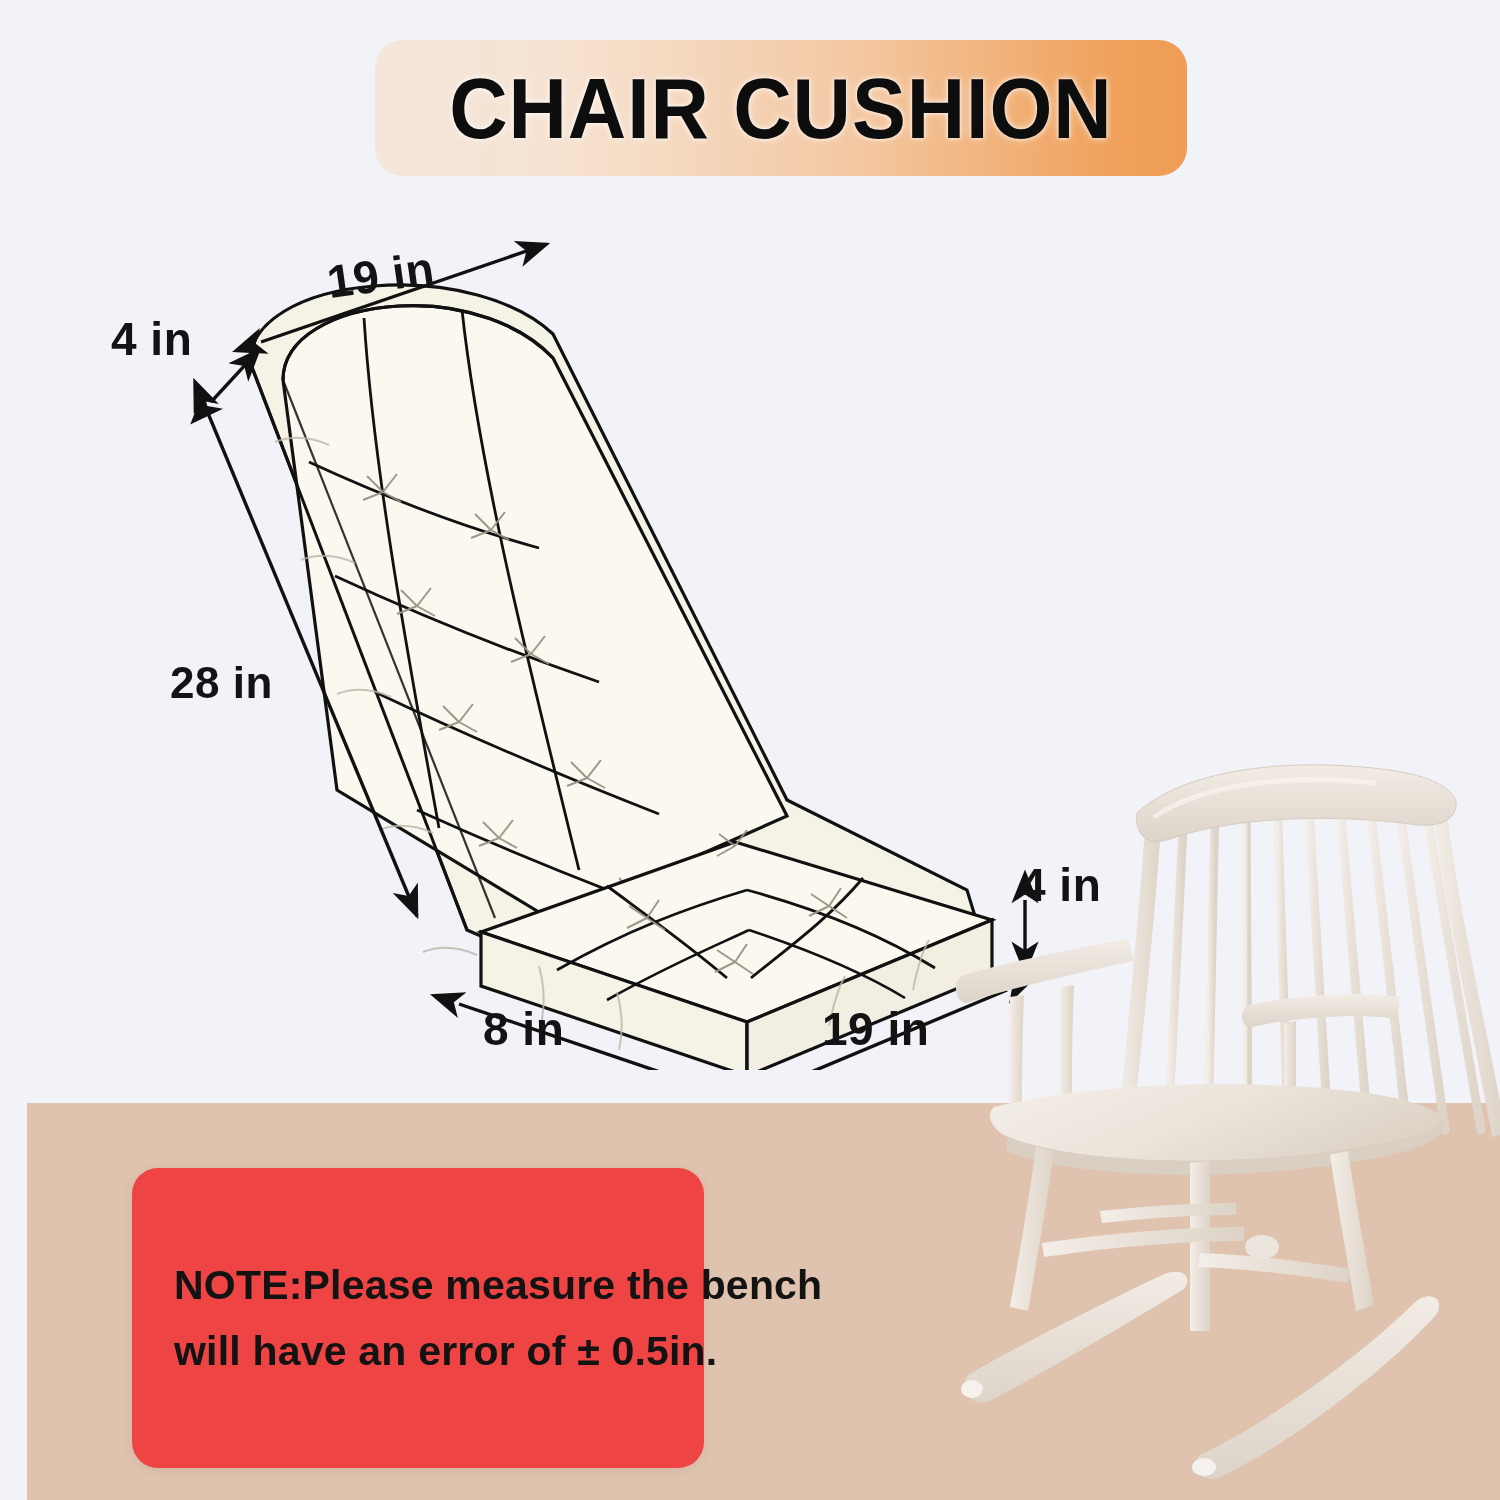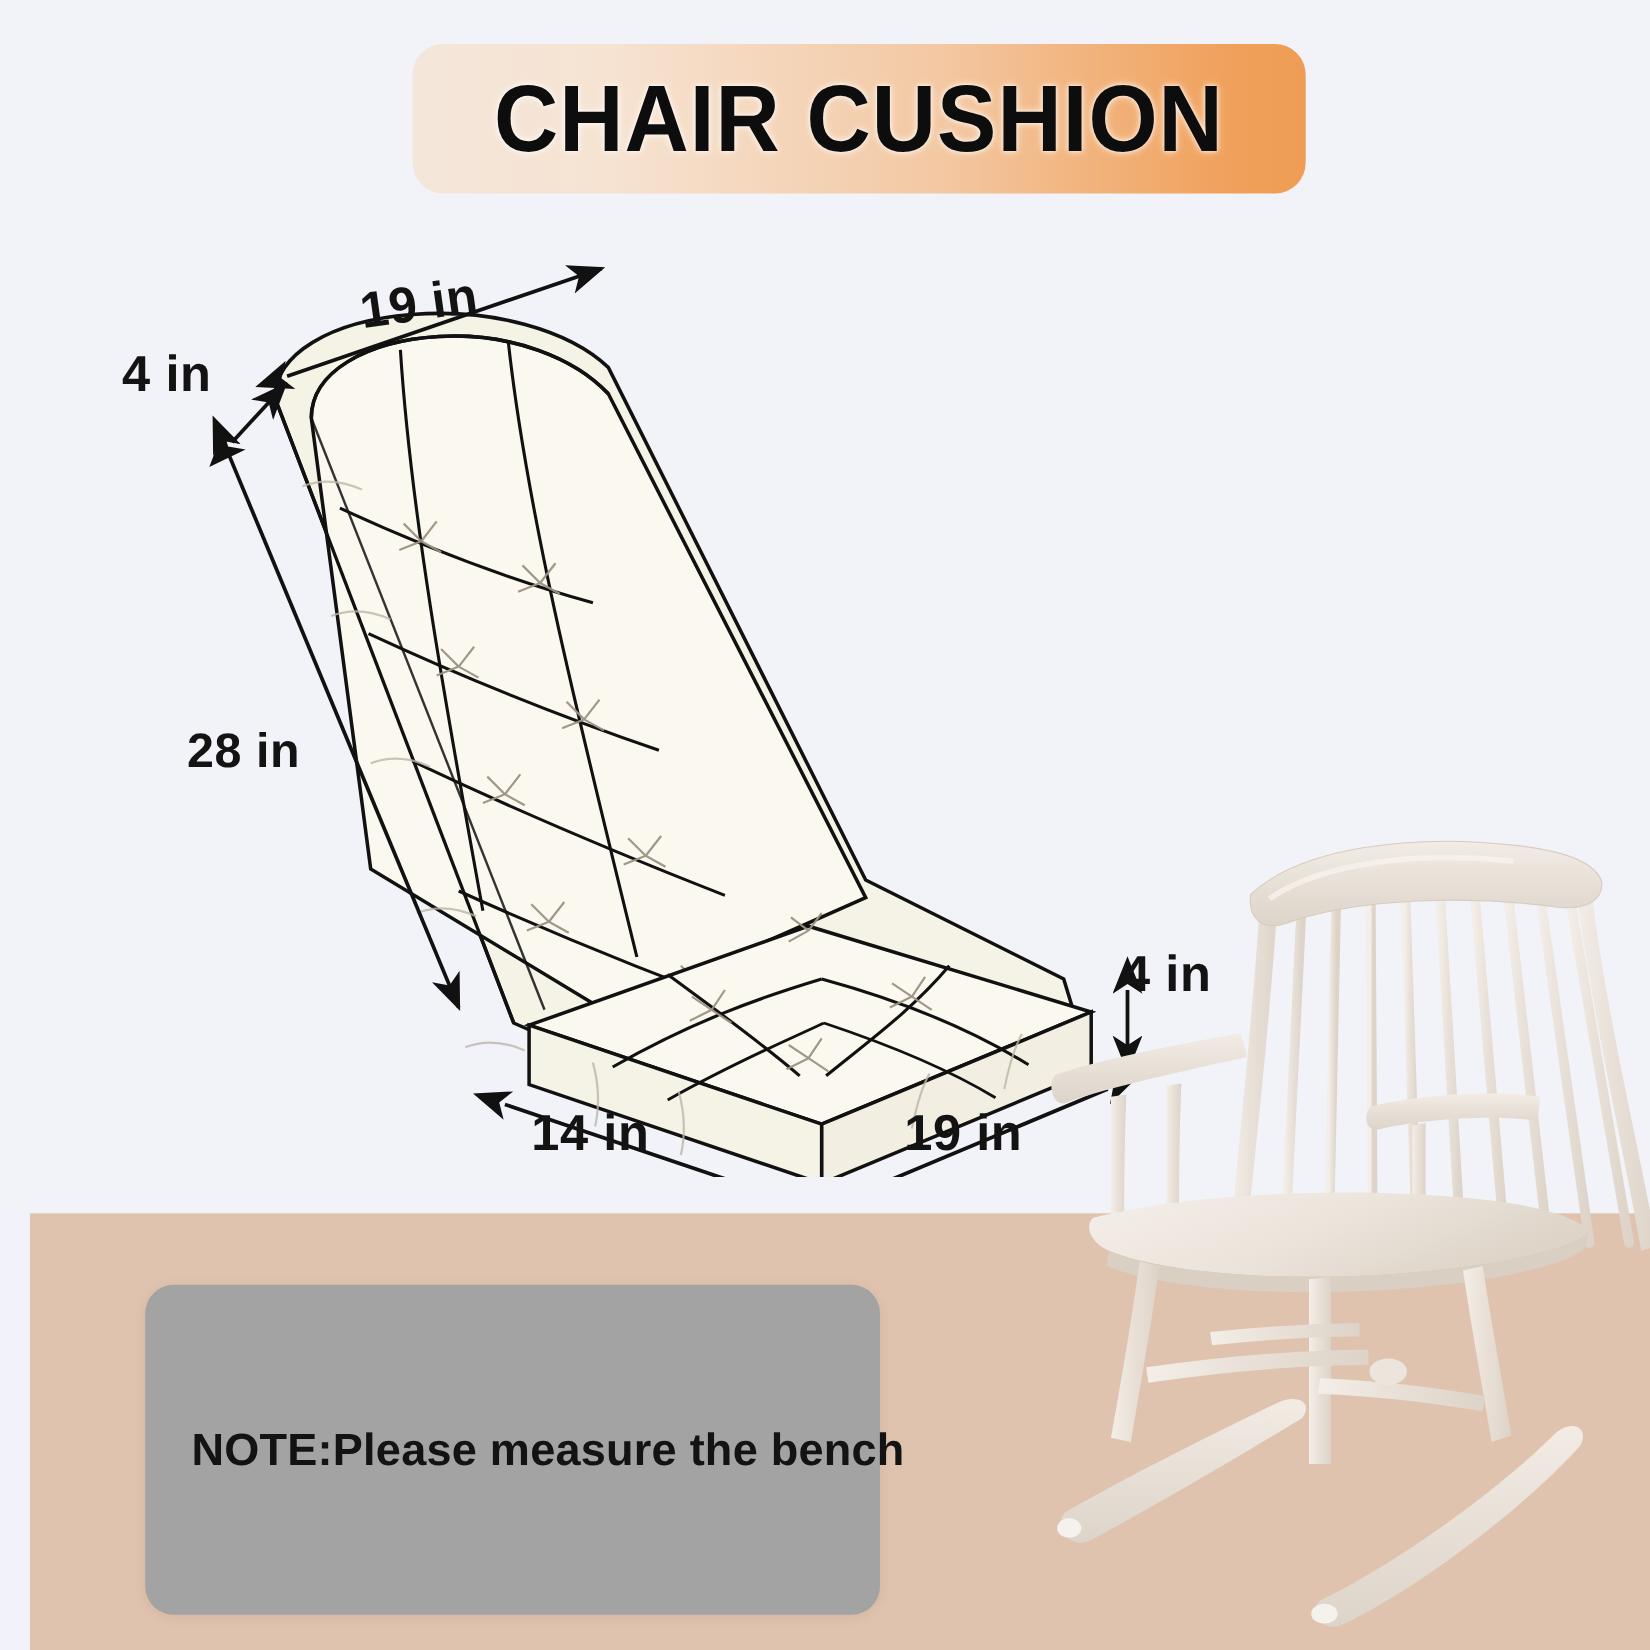--- a/index.html
+++ b/index.html
@@ -88,23 +88,23 @@
     top: 755px;
     width: 600px;
     height: 745px;
   }
 
   
   .note-box {
     position: absolute;
     left: 105px;
     top: 1168px;
-    width: 668px;
+    width: 572px;
     height: 300px;
-    background: #a3a3a3;
+    background: #ef4444;
     border-radius: 26px;
     box-shadow: 0 2px 10px rgba(120, 90, 70, 0.13);
     display: flex;
     flex-direction: column;
     justify-content: center;
     padding: 0 42px;
     box-sizing: border-box;
   }
   .note-line {
     font-family: "Liberation Sans Narrow", "Liberation Sans", sans-serif;
@@ -246,21 +246,21 @@
 
       <line x1="920" y1="760" x2="662" y2="868" marker-start="url(#arrowStart)" marker-end="url(#arrowEnd)"></line>
 
       <line x1="938" y1="670" x2="938" y2="742" marker-start="url(#arrowStart)" marker-end="url(#arrowEnd)"></line>
     </g>
   </svg>
 
   <div class="dim-label dim-19-top">19 in</div>
   <div class="dim-label dim-4-left">4 in</div>
   <div class="dim-label dim-28-left">28 in</div>
-  <div class="dim-label dim-16-bot">14 in</div>
+  <div class="dim-label dim-16-bot">8 in</div>
   <div class="dim-label dim-19-bot">19 in</div>
   <div class="dim-label dim-4-right">4 in</div>
 
   <svg class="chair-photo" viewBox="0 0 600 745" xmlns="http://www.w3.org/2000/svg">
     <defs>
       <linearGradient id="woodA" x1="0" y1="0" x2="1" y2="0">
         <stop offset="0%" stop-color="#f3eee8"></stop>
         <stop offset="45%" stop-color="#e9e1d8"></stop>
         <stop offset="100%" stop-color="#ddd3c8"></stop>
       </linearGradient>
@@ -358,15 +358,16 @@
                C 320 676, 420 610, 482 548
                C 498 534, 514 544, 504 560
                C 442 628, 338 700, 288 722
                C 270 730, 256 710, 268 700 Z" fill="url(#woodB)"></path>
       <ellipse cx="272" cy="712" rx="12" ry="9" fill="#f5f1ec"></ellipse>
     </g>
   </svg>
 
   <div class="note-box">
     <div class="note-line">NOTE:Please measure the bench</div>
+    <div class="note-line">will have an error of ± 0.5in.</div>
   </div>
 
 </div>
 
 </body></html>

